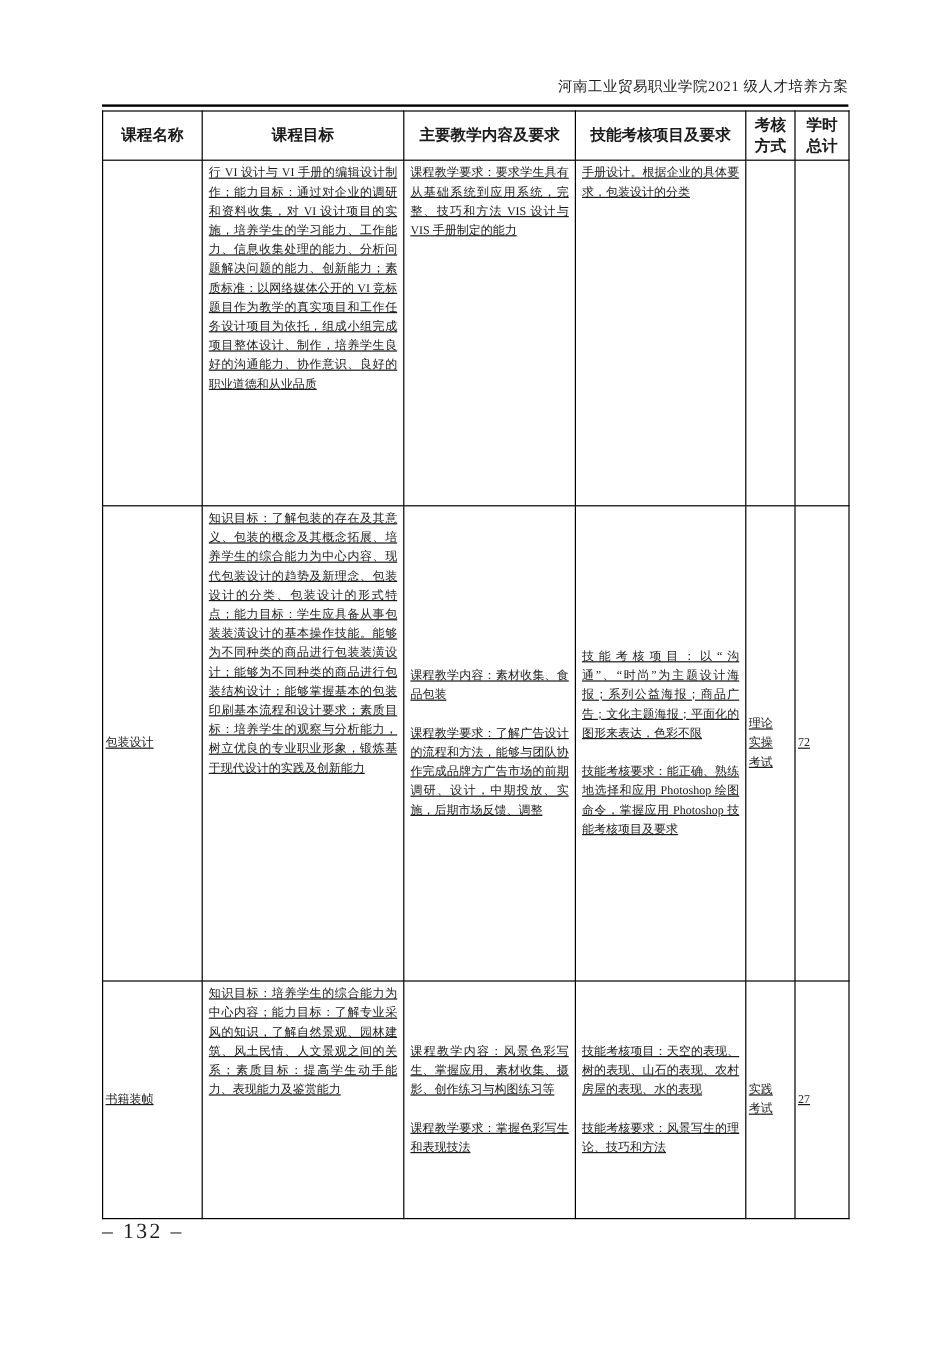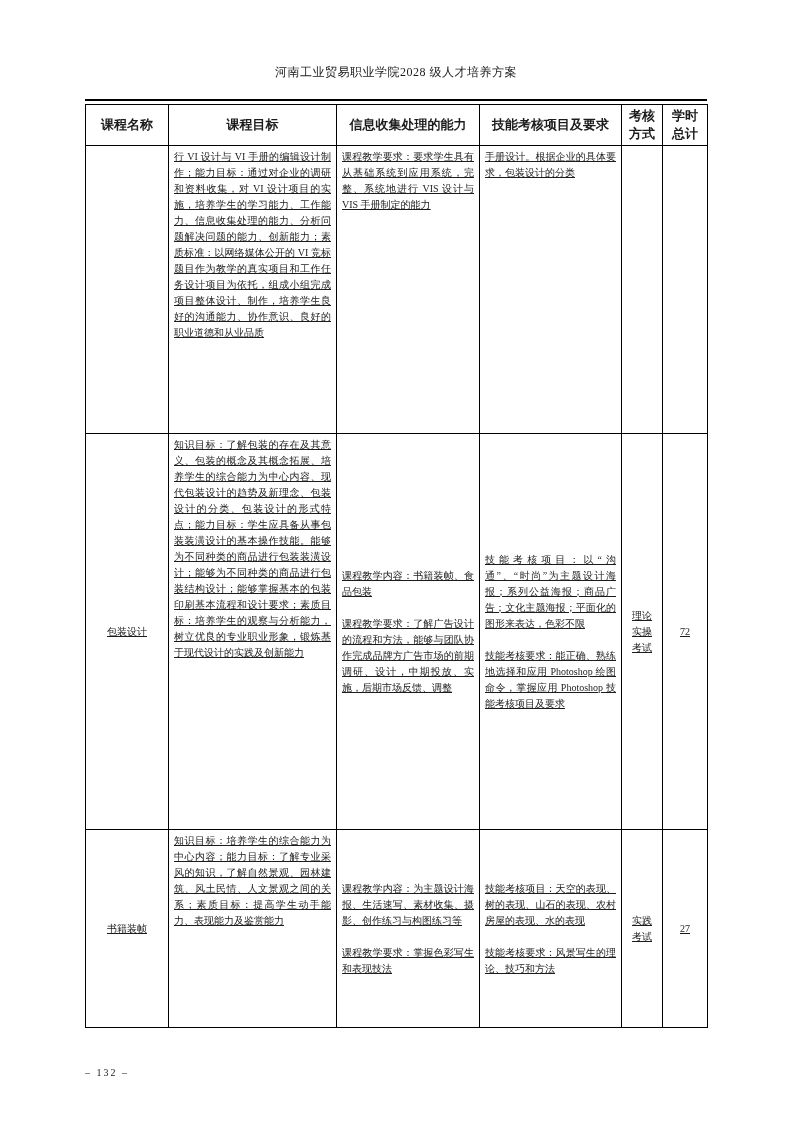--- a/index.html
+++ b/index.html
@@ -11,25 +11,25 @@
     position: relative;
     overflow: hidden;
   }
   .content {
     position: absolute;
     left: 85px; top: 64px;
     width: 622px;
   }
   .page-header {
     display: flex;
-    justify-content: center;
+    justify-content: flex-end;
     align-items: flex-end;
     font-size: 12px;
     letter-spacing: 0.5px;
-    padding-bottom: 18px;
+    padding-bottom: 6px;
   }
   .header-rule {
     border-bottom: 2.5px solid #000;
     margin-bottom: 3px;
   }
   table.course-table {
     border-collapse: collapse;
     table-layout: fixed;
     width: 622px;
   }
@@ -54,91 +54,90 @@
     text-align: justify;
     text-justify: inter-character;
     white-space: pre-line;
     padding: 3px 5px;
     text-decoration: underline;
   }
   tr.r1 { height: 288px; }
   tr.r2 { height: 396px; }
   tr.r3 { height: 198px; }
   td.center-mid {
-    text-align: center;
     vertical-align: middle;
     padding: 2px;
   }
   td.va-mid { vertical-align: middle; }
   .page-footer {
     position: absolute;
-    left: 85px; top: 1067px;
-    font-size: 10px;
+    left: 85px; top: 1016px;
+    font-size: 18px;
     letter-spacing: 2px;
   }
 </style>
 </head>
 <body>
 
 <div class="content">
 
   <div class="page-header">
     <span>河南工业贸易职业学院</span>
-    <span>2028 级人才培养方案</span>
+    <span>2021 级人才培养方案</span>
   </div>
   <div class="header-rule"></div>
 
   <table class="course-table">
     <colgroup>
       <col style="width:83px">
       <col style="width:168px">
       <col style="width:143px">
       <col style="width:142px">
       <col style="width:41px">
       <col style="width:45px">
     </colgroup>
     <thead>
       <tr>
         <th>课程名称</th>
         <th>课程目标</th>
-        <th>信息收集处理的能力</th>
+        <th>主要教学内容及要求</th>
         <th>技能考核项目及要求</th>
         <th>考核
 方式</th>
         <th>学时
 总计</th>
       </tr>
     </thead>
     <tbody>
       <tr class="r1">
         <td class="center-mid"></td>
         <td>行 VI 设计与 VI 手册的编辑设计制作；能力目标：通过对企业的调研和资料收集，对 VI 设计项目的实施，培养学生的学习能力、工作能力、信息收集处理的能力、分析问题解决问题的能力、创新能力；素质标准：以网络媒体公开的 VI 竞标题目作为教学的真实项目和工作任务设计项目为依托，组成小组完成项目整体设计、制作，培养学生良好的沟通能力、协作意识、良好的职业道德和从业品质</td>
-        <td>课程教学要求：要求学生具有从基础系统到应用系统，完整、系统地进行 VIS 设计与 VIS 手册制定的能力</td>
+        <td>课程教学要求：要求学生具有从基础系统到应用系统，完整、技巧和方法 VIS 设计与 VIS 手册制定的能力</td>
         <td>手册设计。根据企业的具体要求，包装设计的分类</td>
         <td class="center-mid"></td>
         <td class="center-mid"></td>
       </tr>
       <tr class="r2">
         <td class="center-mid">包装设计</td>
         <td>知识目标：了解包装的存在及其意义、包装的概念及其概念拓展、培养学生的综合能力为中心内容、现代包装设计的趋势及新理念、包装设计的分类、包装设计的形式特点；能力目标：学生应具备从事包装装潢设计的基本操作技能。能够为不同种类的商品进行包装装潢设计；能够为不同种类的商品进行包装结构设计；能够掌握基本的包装印刷基本流程和设计要求；素质目标：培养学生的观察与分析能力，树立优良的专业职业形象，锻炼基于现代设计的实践及创新能力</td>
-        <td class="va-mid">课程教学内容：书籍装帧、食品包装
+        <td class="va-mid">课程教学内容：素材收集、食品包装
 
 课程教学要求：了解广告设计的流程和方法，能够与团队协作完成品牌方广告市场的前期调研、设计，中期投放、实施，后期市场反馈、调整</td>
         <td class="va-mid">技能考核项目：以“沟通”、“时尚”为主题设计海报；系列公益海报；商品广告；文化主题海报；平面化的图形来表达，色彩不限
 
 技能考核要求：能正确、熟练地选择和应用 Photoshop 绘图命令，掌握应用 Photoshop 技能考核项目及要求</td>
         <td class="center-mid">理论
 实操
 考试</td>
         <td class="center-mid">72</td>
       </tr>
       <tr class="r3">
         <td class="center-mid">书籍装帧</td>
         <td>知识目标：培养学生的综合能力为中心内容；能力目标：了解专业采风的知识，了解自然景观、园林建筑、风土民情、人文景观之间的关系；素质目标：提高学生动手能力、表现能力及鉴赏能力</td>
-        <td class="va-mid">课程教学内容：为主题设计海报、生活速写、素材收集、摄影、创作练习与构图练习等
+        <td class="va-mid">课程教学内容：风景色彩写生、掌握应用、素材收集、摄影、创作练习与构图练习等
 
 课程教学要求：掌握色彩写生和表现技法</td>
         <td class="va-mid">技能考核项目：天空的表现、树的表现、山石的表现、农村房屋的表现、水的表现
 
 技能考核要求：风景写生的理论、技巧和方法</td>
         <td class="center-mid">实践
 考试</td>
         <td class="center-mid">27</td>
       </tr>
     </tbody>

